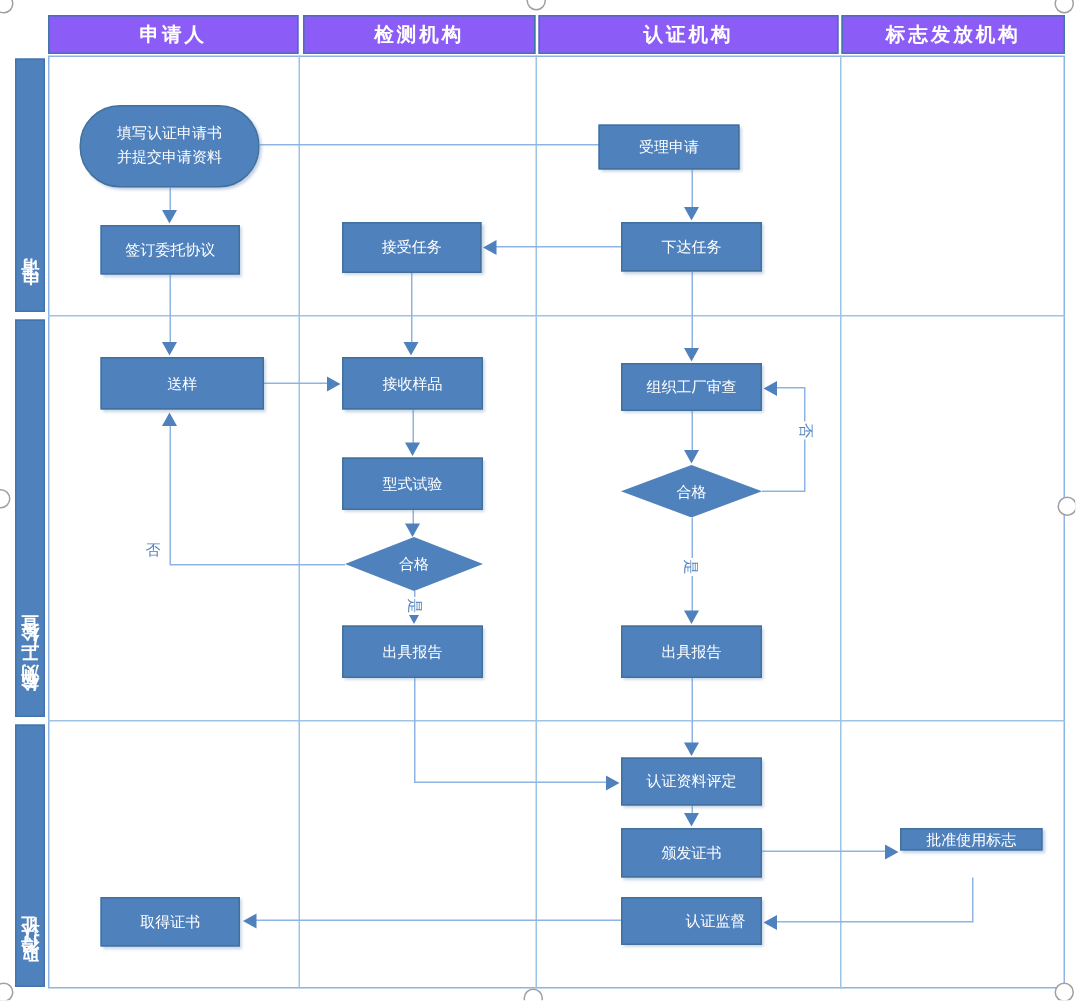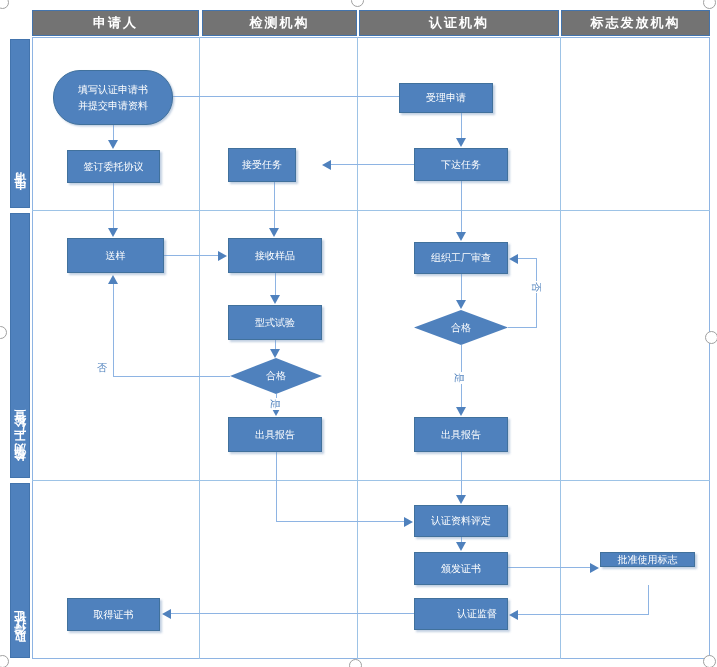--- a/index.html
+++ b/index.html
@@ -5,21 +5,21 @@
   html,body{margin:0;padding:0;background:#fff;}
   .canvas{
     position:relative;width:717px;height:667px;background:#fff;overflow:hidden;
     font-family:"Liberation Sans",sans-serif;
   }
   
   .grid-outer{position:absolute;left:32px;top:37px;width:678px;height:622px;
     border:1px solid #8eb4e3;box-sizing:border-box;}
   .gl{position:absolute;background:#9dc3e6;}
   
-  .hseg{position:absolute;top:10px;height:26px;background:#737373;border:1px solid #4374ad;
+  .hseg{position:absolute;top:10px;height:26px;background:#8b5cf6;border:1px solid #4374ad;
     box-sizing:border-box;color:#fff;font-size:13px;font-weight:bold;letter-spacing:2px;
     display:flex;align-items:center;justify-content:center;}
   .vseg{position:absolute;left:10px;width:20px;background:#4f81bd;border:1px solid #4374ad;
     box-sizing:border-box;color:#fff;font-size:12px;font-weight:bold;
     display:flex;flex-direction:column;align-items:center;justify-content:flex-end;}
   .vseg .vtxt{writing-mode:vertical-rl;transform:rotate(180deg);letter-spacing:6px;
     padding-top:6px;white-space:nowrap;}
   
   .node{position:absolute;background:#4f81bd;border:1px solid #41719c;box-sizing:border-box;
     color:#fff;font-size:10px;display:flex;align-items:center;justify-content:center;
@@ -138,28 +138,28 @@
 
   <div class="node stadium" style="left:53px;top:70px;width:120px;height:55px;">
     <div>
       <div>填写认证申请书</div>
       <div>并提交申请资料</div>
     </div>
   </div>
   <div class="node" style="left:67px;top:150px;width:93px;height:33px;">
       <span>签订委托协议</span>
     </div>
-  <div class="node" style="left:67px;top:238px;width:97px;height:35px;text-align:center;">
+  <div class="node" style="left:67px;top:238px;width:109px;height:35px;text-align:center;">
       <span>送样</span>
     </div>
   <div class="node" style="left:67px;top:598px;width:93px;height:33px;">
       <span>取得证书</span>
     </div>
 
-  <div class="node" style="left:228px;top:148px;width:68px;height:34px;">
+  <div class="node" style="left:228px;top:148px;width:93px;height:34px;">
       <span>接受任务</span>
     </div>
   <div class="node" style="left:228px;top:238px;width:94px;height:35px;align-items:center;">
       <span>接收样品</span>
     </div>
   <div class="node" style="left:228px;top:305px;width:94px;height:35px;">
       <span>型式试验</span>
     </div>
   <div class="diamond" style="left:230px;top:358px;width:92px;height:36px;">
       <span>合格</span>

